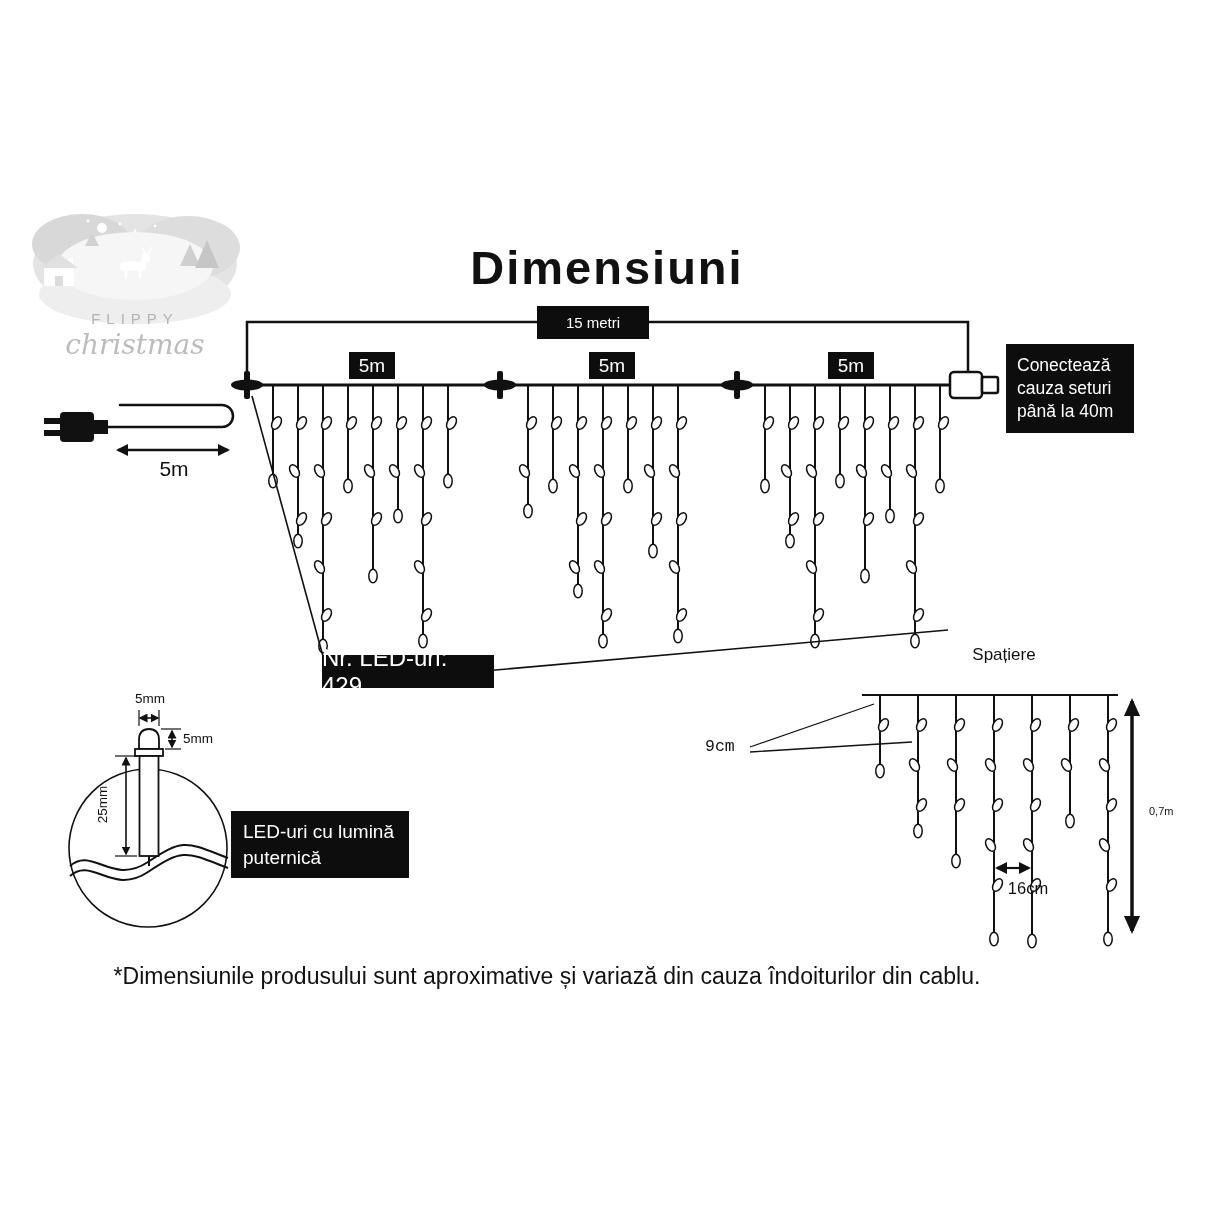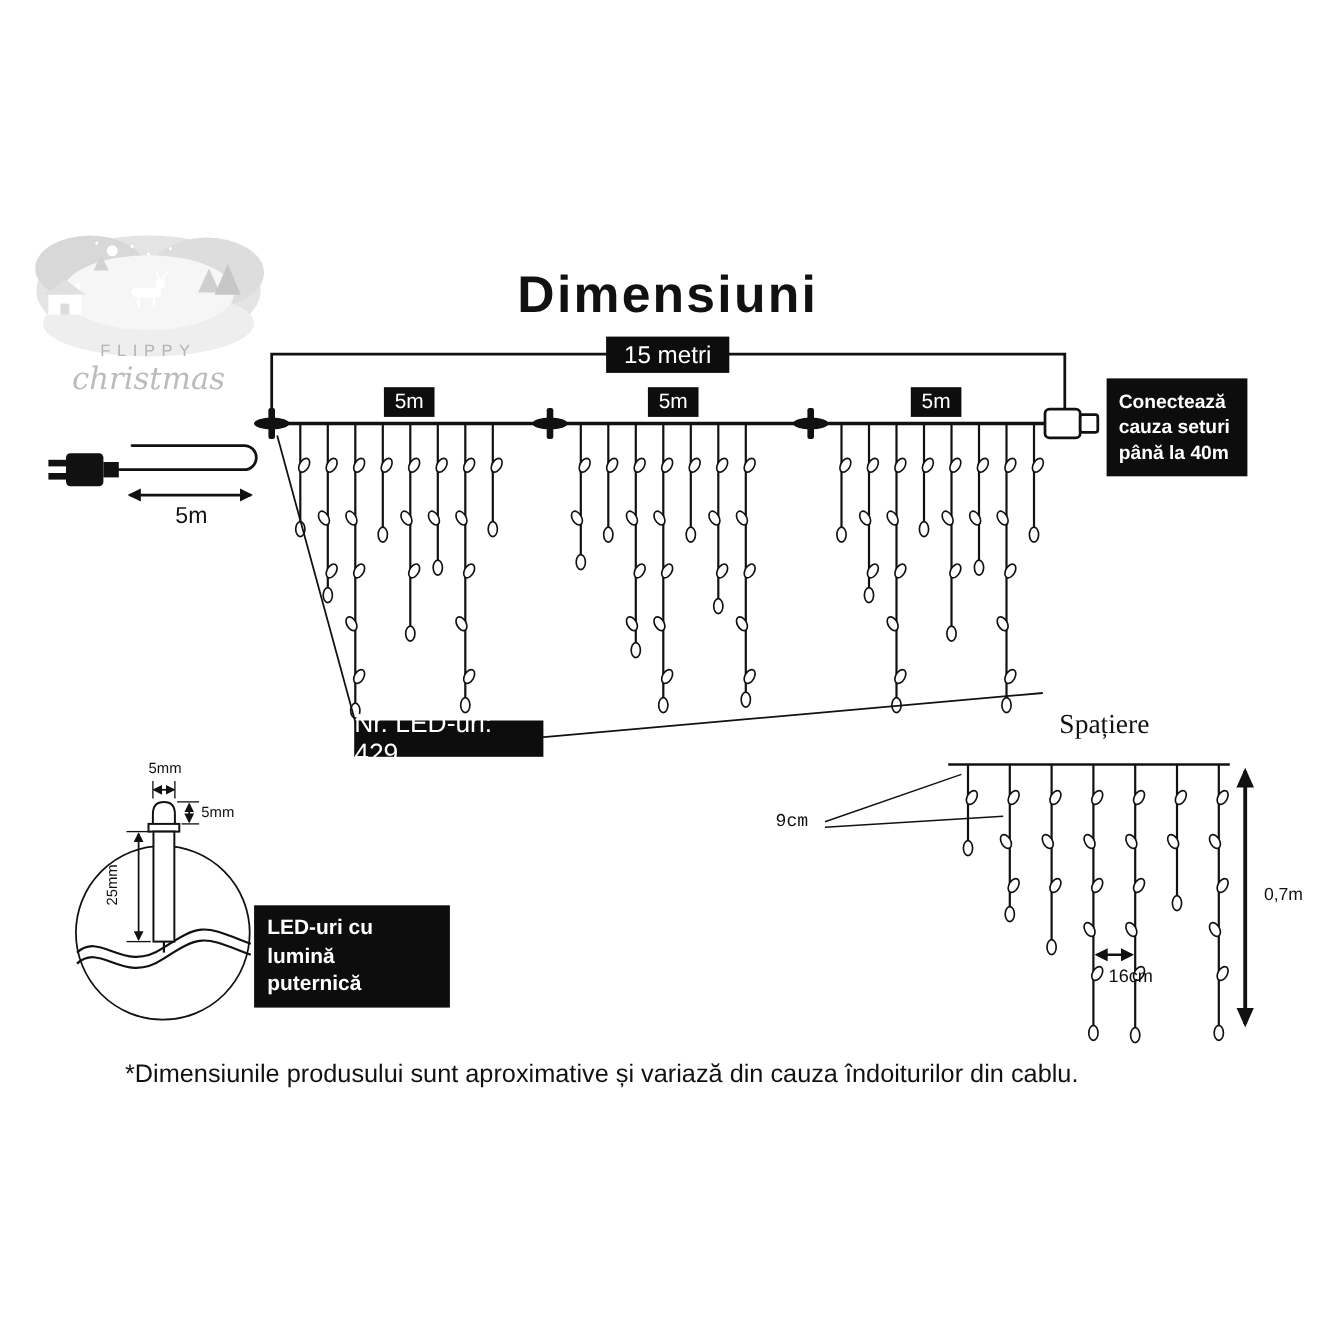--- a/index.html
+++ b/index.html
@@ -3,21 +3,21 @@
 <meta charset="utf-8">
 <style>
   html,body{margin:0;padding:0;background:#fff;}
   .canvas{position:relative;width:1214px;height:1214px;background:#fff;overflow:hidden;
           font-family:"Liberation Sans", sans-serif;color:#111;}
   svg{position:absolute;left:0;top:0;}
   .badge{position:absolute;background:#0d0d0d;color:#fff;display:flex;align-items:center;
          justify-content:center;box-sizing:border-box;}
   .lbl{position:absolute;color:#111;}
   .ctr{text-align:center;}
-  .blk span{display:block;font-weight:bold;}
+  .blk span{display:block;}
 </style>
 </head>
 <body>
 
 <div class="canvas">
 
   <svg id="diagram" width="1214" height="1214" viewBox="0 0 1214 1214">
     <defs>
       <marker id="ah" markerUnits="userSpaceOnUse" markerWidth="12" markerHeight="12" refX="10" refY="6" orient="auto-start-reverse">
         <path d="M0,0 L12,6 L0,12 Z" fill="#111"></path>
@@ -277,21 +277,21 @@
       <g>
         <line x1="115" y1="756" x2="137" y2="756" stroke="#111" stroke-width="1.2"></line>
         <line x1="115" y1="856" x2="137" y2="856" stroke="#111" stroke-width="1.2"></line>
         <line x1="126" y1="758" x2="126" y2="854" stroke="#111" stroke-width="1.6" marker-start="url(#ahs)" marker-end="url(#ahs)"></line>
       </g>
     </g>
   </svg>
 
   <div class="lbl ctr" style="left:257px;top:228px;width:700px;font-size:47px;font-weight:700;letter-spacing:2px;margin-top:12px;">Dimensiuni</div>
 
-  <div class="badge" style="left:551px;top:306px;width:112px;height:33px;font-size:22px;">15 metri</div>
+  <div class="badge" style="left:537px;top:306px;width:112px;height:33px;font-size:15px;">15 metri</div>
 
   <div class="badge" style="left:349px;top:352px;width:46px;height:27px;font-size:19px;">5m</div>
   <div class="badge" style="left:589px;top:352px;width:46px;height:27px;font-size:19px;">5m</div>
   <div class="badge" style="left:828px;top:352px;width:46px;height:27px;font-size:19px;">5m</div>
 
   <div class="badge blk" style="left:1006px;top:344px;width:128px;padding:10px 11px;font-size:17.5px;line-height:1.32;justify-content:flex-start;text-align:left;">
     <div>
       <span>Conectează</span>
       <span>cauza seturi</span>
       <span>până la 40m</span>
@@ -300,26 +300,26 @@
 
   <div class="lbl ctr" style="left:145px;top:457px;width:58px;font-size:21px;">5m</div>
 
   <div class="badge" style="left:322px;top:655px;width:172px;height:33px;font-size:24px;">Nr. LED-uri: 429</div>
 
 
   <div class="lbl ctr" style="left:126px;top:691px;width:48px;font-size:13.5px;">5mm</div>
   <div class="lbl" style="left:183px;top:731px;font-size:13.5px;">5mm</div>
   <div class="lbl ctr" style="left:73px;top:797px;width:58px;font-size:13.5px;transform:rotate(-90deg);">25mm</div>
 
-  <div class="badge blk" style="left:231px;top:811px;width:178px;padding:8px 12px;font-size:19px;line-height:1.35;justify-content:flex-start;text-align:left;margin-top:12px;">
+  <div class="badge blk" style="left:231px;top:811px;width:178px;padding:8px 12px;font-size:19px;line-height:1.35;justify-content:flex-start;text-align:left;">
     <div>
       <span>LED-uri cu lumină</span>
       <span>puternică</span>
     </div>
   </div>
 
-  <div class="lbl ctr" style="left:936px;top:645px;width:136px;font-size:25px;font-family:Liberation Serif, serif;">Spațiere</div>
+  <div class="lbl ctr" style="left:936px;top:645px;width:136px;font-size:17px;">Spațiere</div>
   <div class="lbl" style="left:705px;top:737px;font-size:16.5px;font-family:Liberation Mono, monospace;">9cm</div>
   <div class="lbl ctr" style="left:994px;top:879px;width:68px;font-size:16.5px;text-align:center;">16cm</div>
-  <div class="lbl" style="left:1149px;top:805px;font-size:16px;">0,7m</div>
+  <div class="lbl" style="left:1149px;top:805px;font-size:11px;">0,7m</div>
 
   <div class="lbl ctr" style="left:0;top:963px;width:1094px;font-size:23px;">*Dimensiunile produsului sunt aproximative și variază din cauza îndoiturilor din cablu.</div>
 </div>
 
 </body></html>

